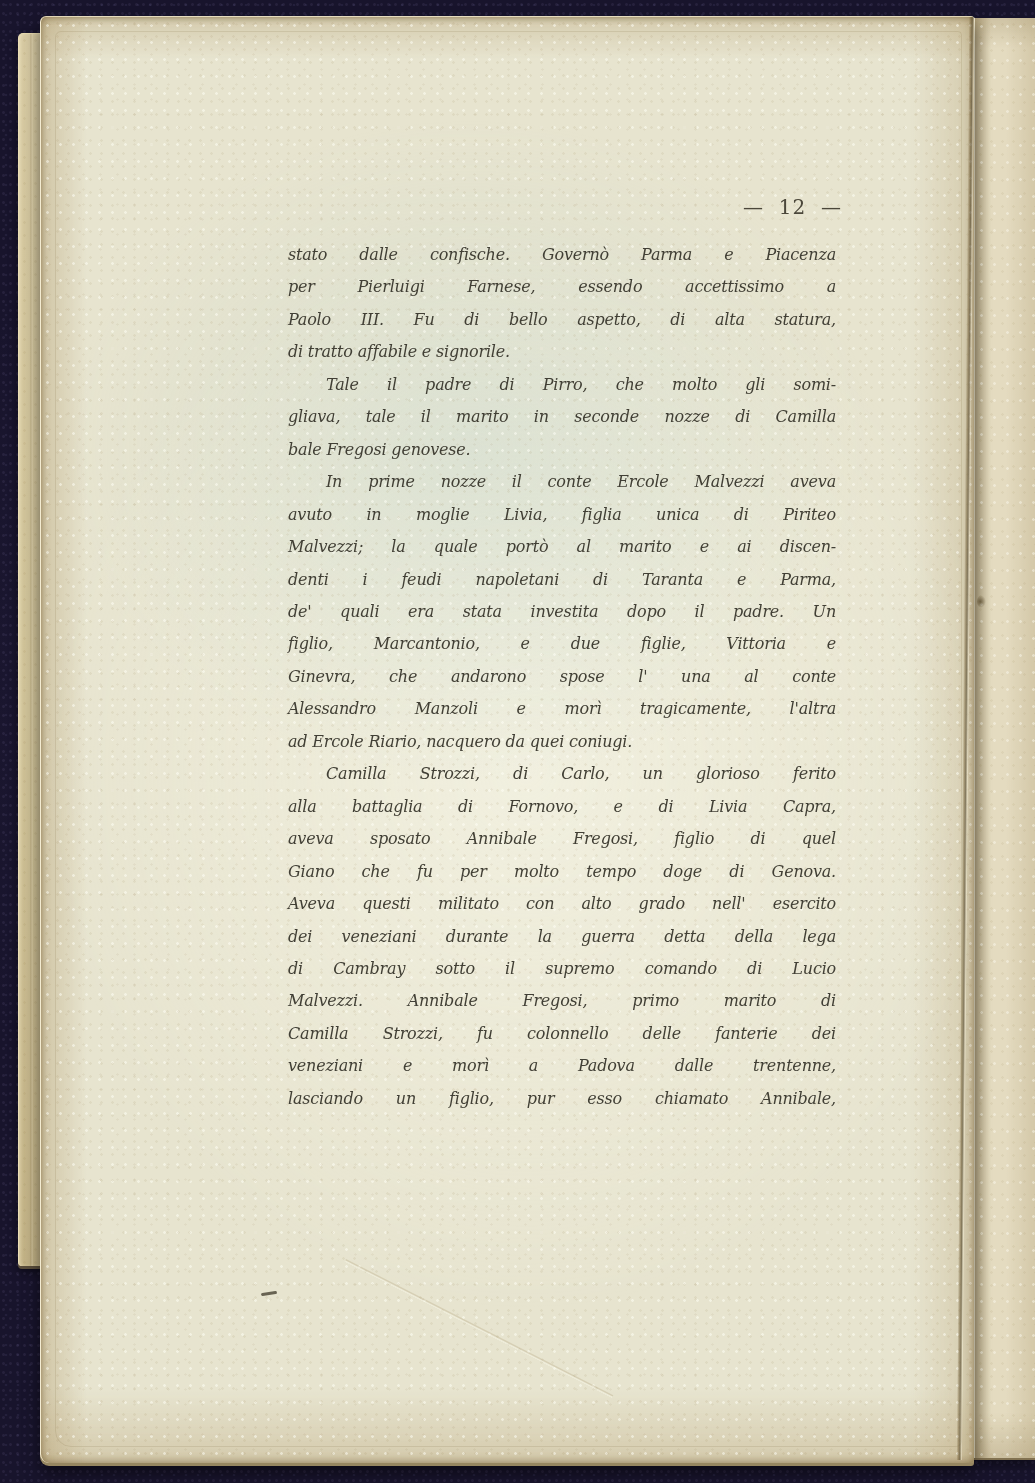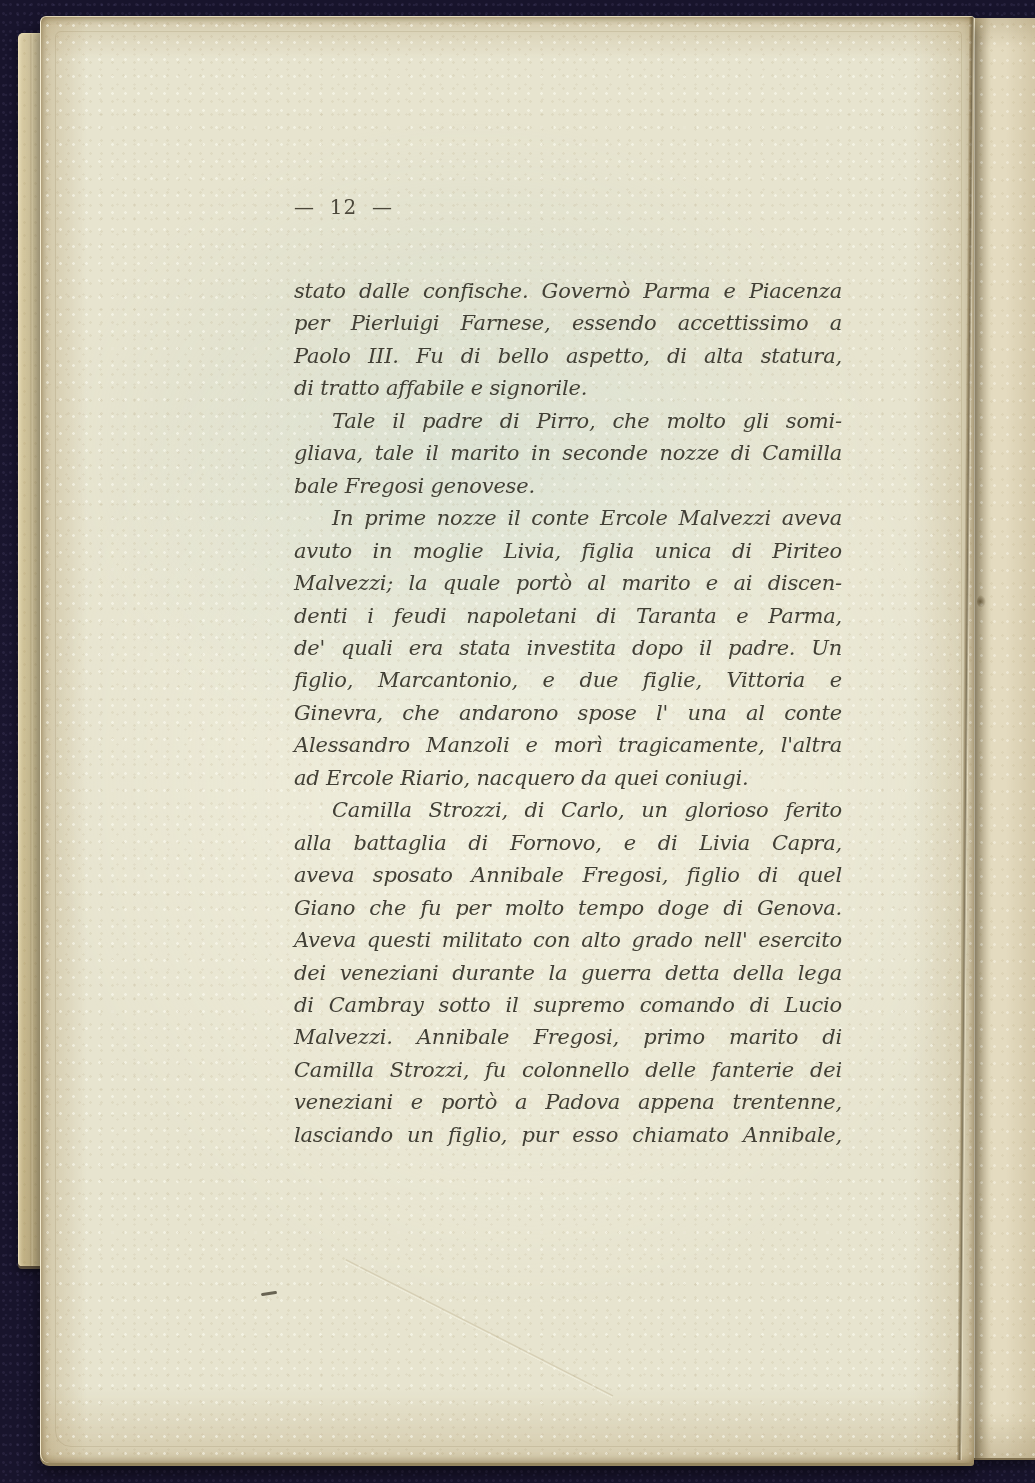--- a/index.html
+++ b/index.html
@@ -87,29 +87,28 @@
   }
   .main-page::after{ 
     content:"";position:absolute;inset:14px 12px 16px 14px;
     border:1px solid rgba(125,104,62,.16);
     border-radius:6px 4px 6px 16px;pointer-events:none;
   }
 
   
   .page-num{
     position:absolute;left:253px;top:178px;width:548px;
-    text-align:left;font-size:20px;font-style:normal;
+    text-align:right;font-size:20px;font-style:normal;
     color:#4b473a;letter-spacing:1px;white-space:pre;
   }
   .text-block{
-    position:absolute;left:253px;top:222px;width:548px;
-    font-style:italic;font-size:21px;line-height:32.45px;
+    position:absolute;left:247px;top:222px;width:548px;
+    font-style:italic;font-size:16px;line-height:32.45px;
     letter-spacing:-0.2px;color:#413f35;
     text-rendering:optimizeLegibility;
-    margin-top:36px;
   }
   .line{text-align:justify;text-align-last:justify;white-space:nowrap;}
   .line.endline{text-align:right;text-align-last:left;}
   .line.indent{text-indent:38px;}
 
   
   .speck{
     position:absolute;left:220px;top:1275px;width:16px;height:3px;
     background:#514c3c;border-radius:2px;transform:rotate(-8deg);opacity:.85;
   }
@@ -156,20 +155,20 @@
         <div>
           <div class="line indent">Camilla Strozzi, di Carlo, un glorioso ferito</div>
           <div class="line">alla battaglia di Fornovo, e di Livia Capra,</div>
           <div class="line">aveva sposato Annibale Fregosi, figlio di quel</div>
           <div class="line">Giano che fu per molto tempo doge di Genova.</div>
           <div class="line">Aveva questi militato con alto grado nell' esercito</div>
           <div class="line">dei veneziani durante la guerra detta della lega</div>
           <div class="line">di Cambray sotto il supremo comando di Lucio</div>
           <div class="line">Malvezzi. Annibale Fregosi, primo marito di</div>
           <div class="line">Camilla Strozzi, fu colonnello delle fanterie dei</div>
-          <div class="line">veneziani e portò a Padova appena trentenne,</div>
+          <div class="line">veneziani e morì a Padova dalle trentenne,</div>
           <div class="line">lasciando un figlio, pur esso chiamato Annibale,</div>
         </div>
       </div>
     <div class="crease"></div>
     <div class="speck"></div>
   </div>
 </div>
 
 </body></html>

